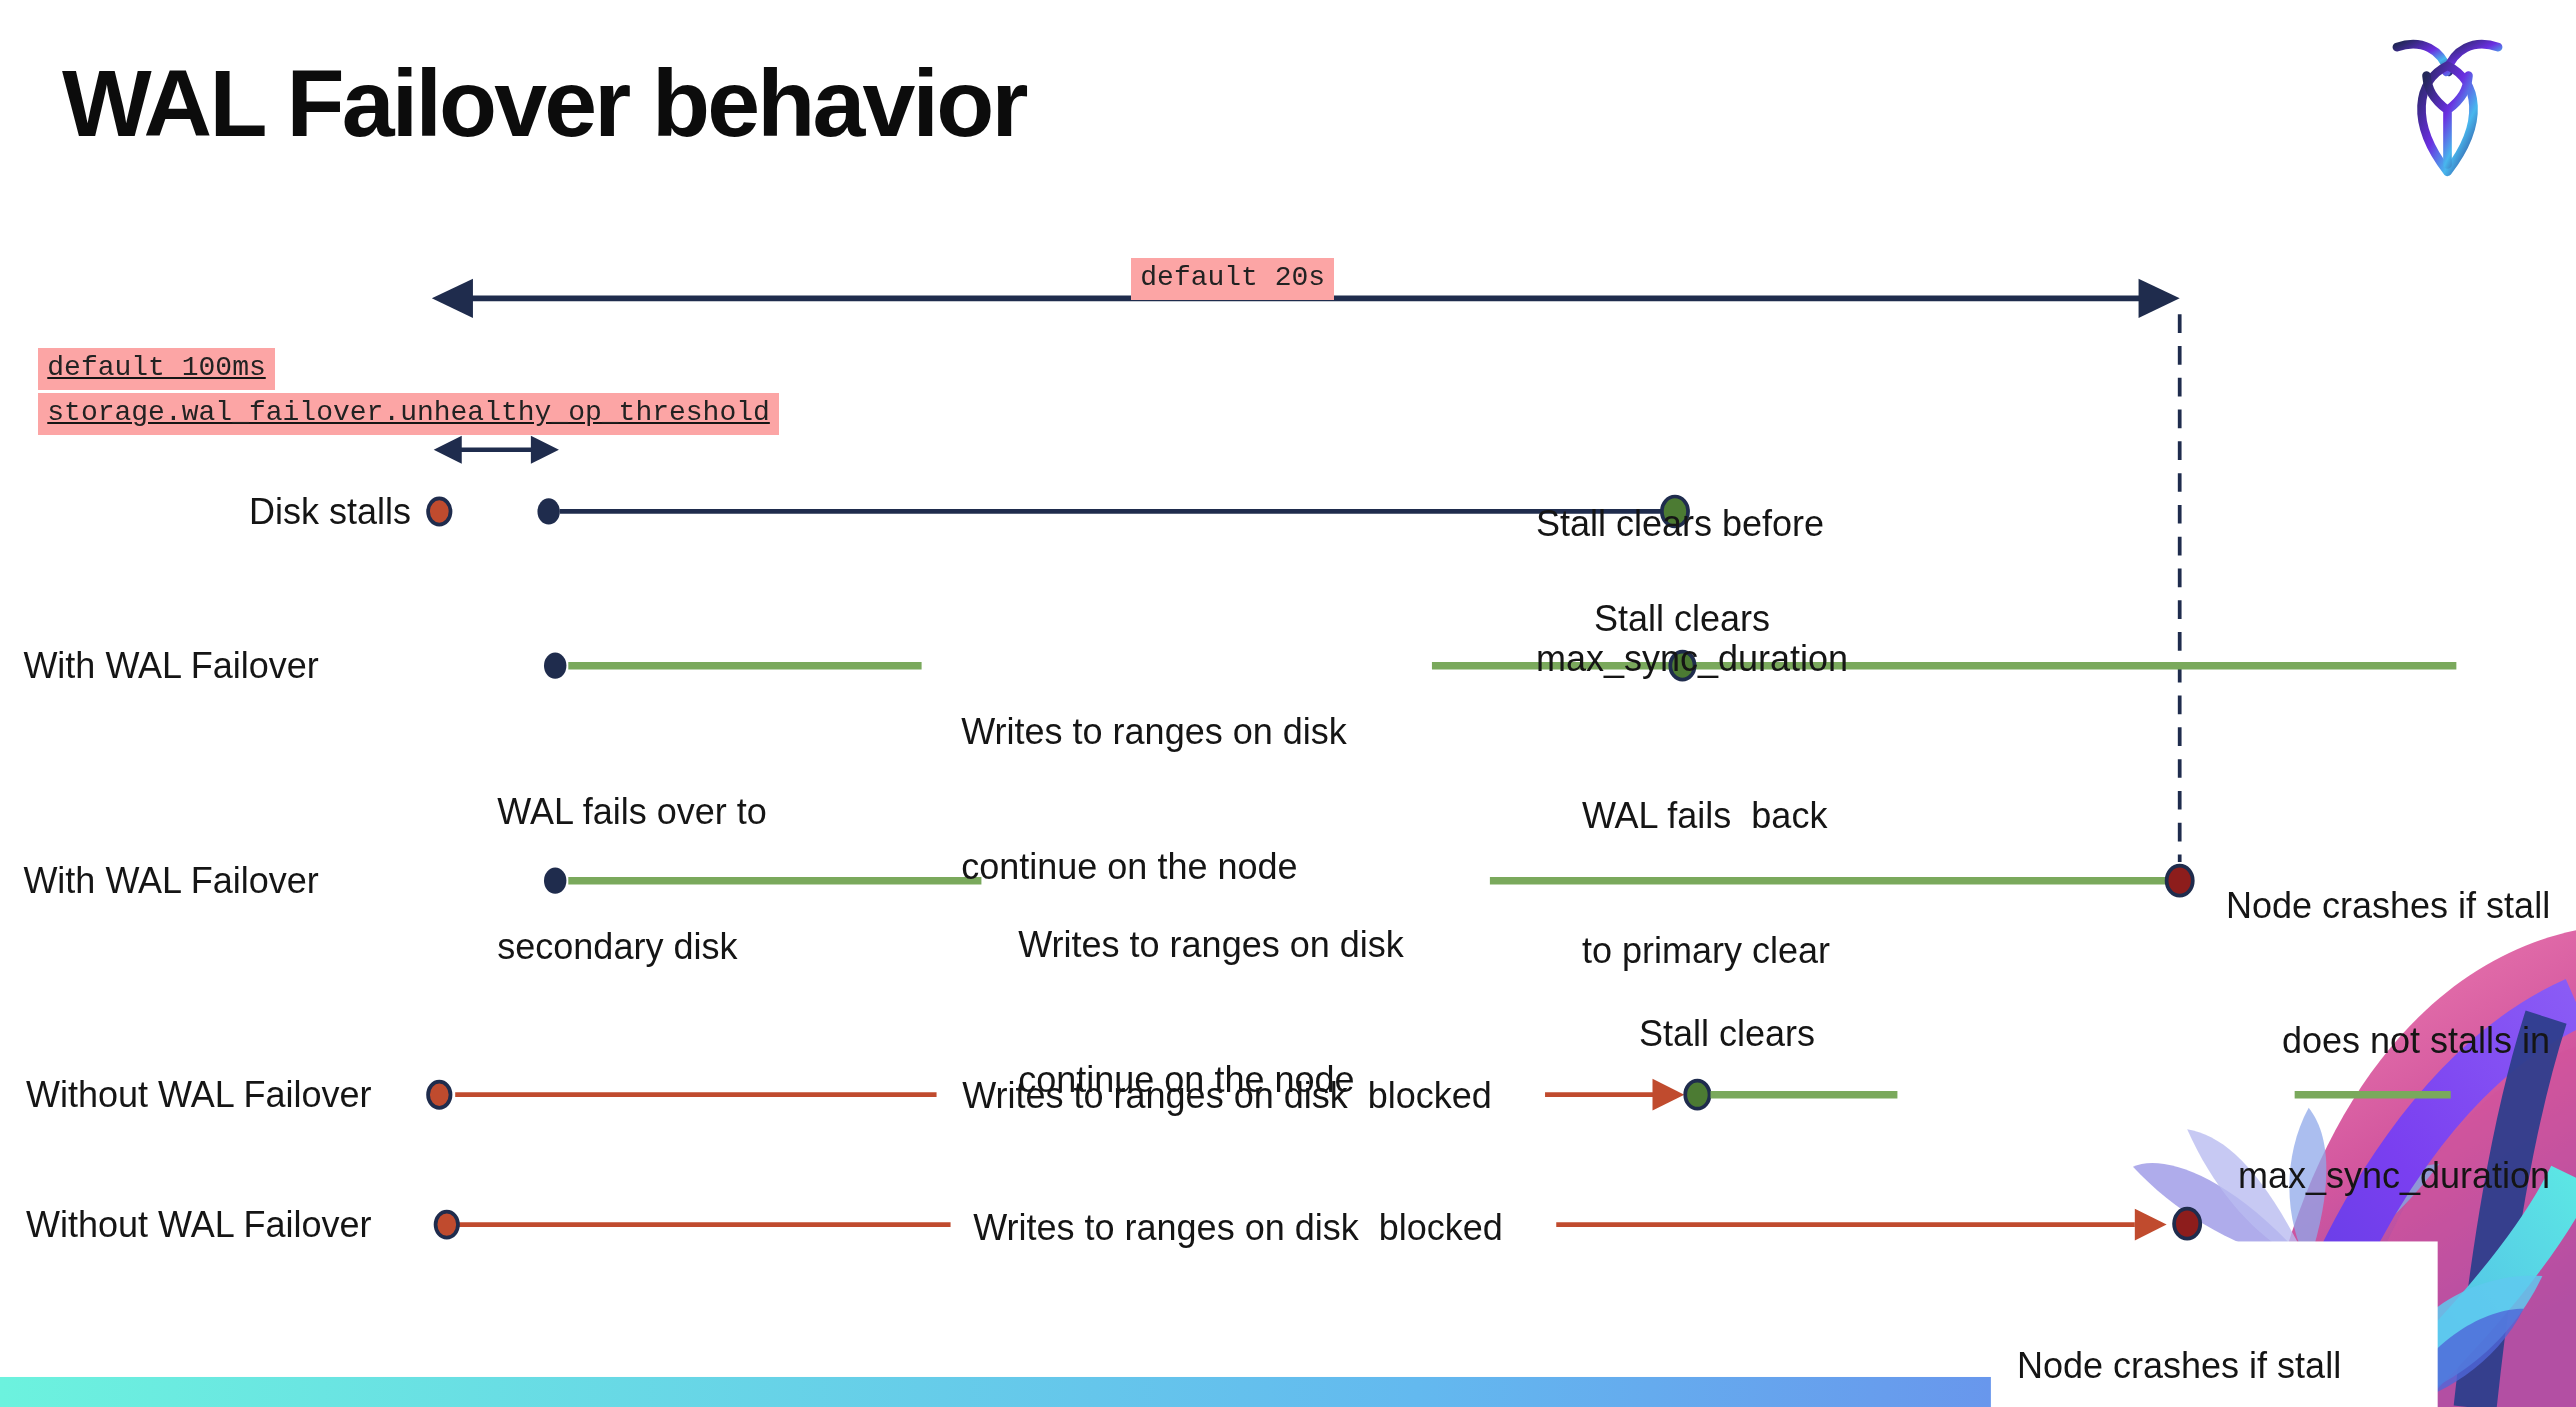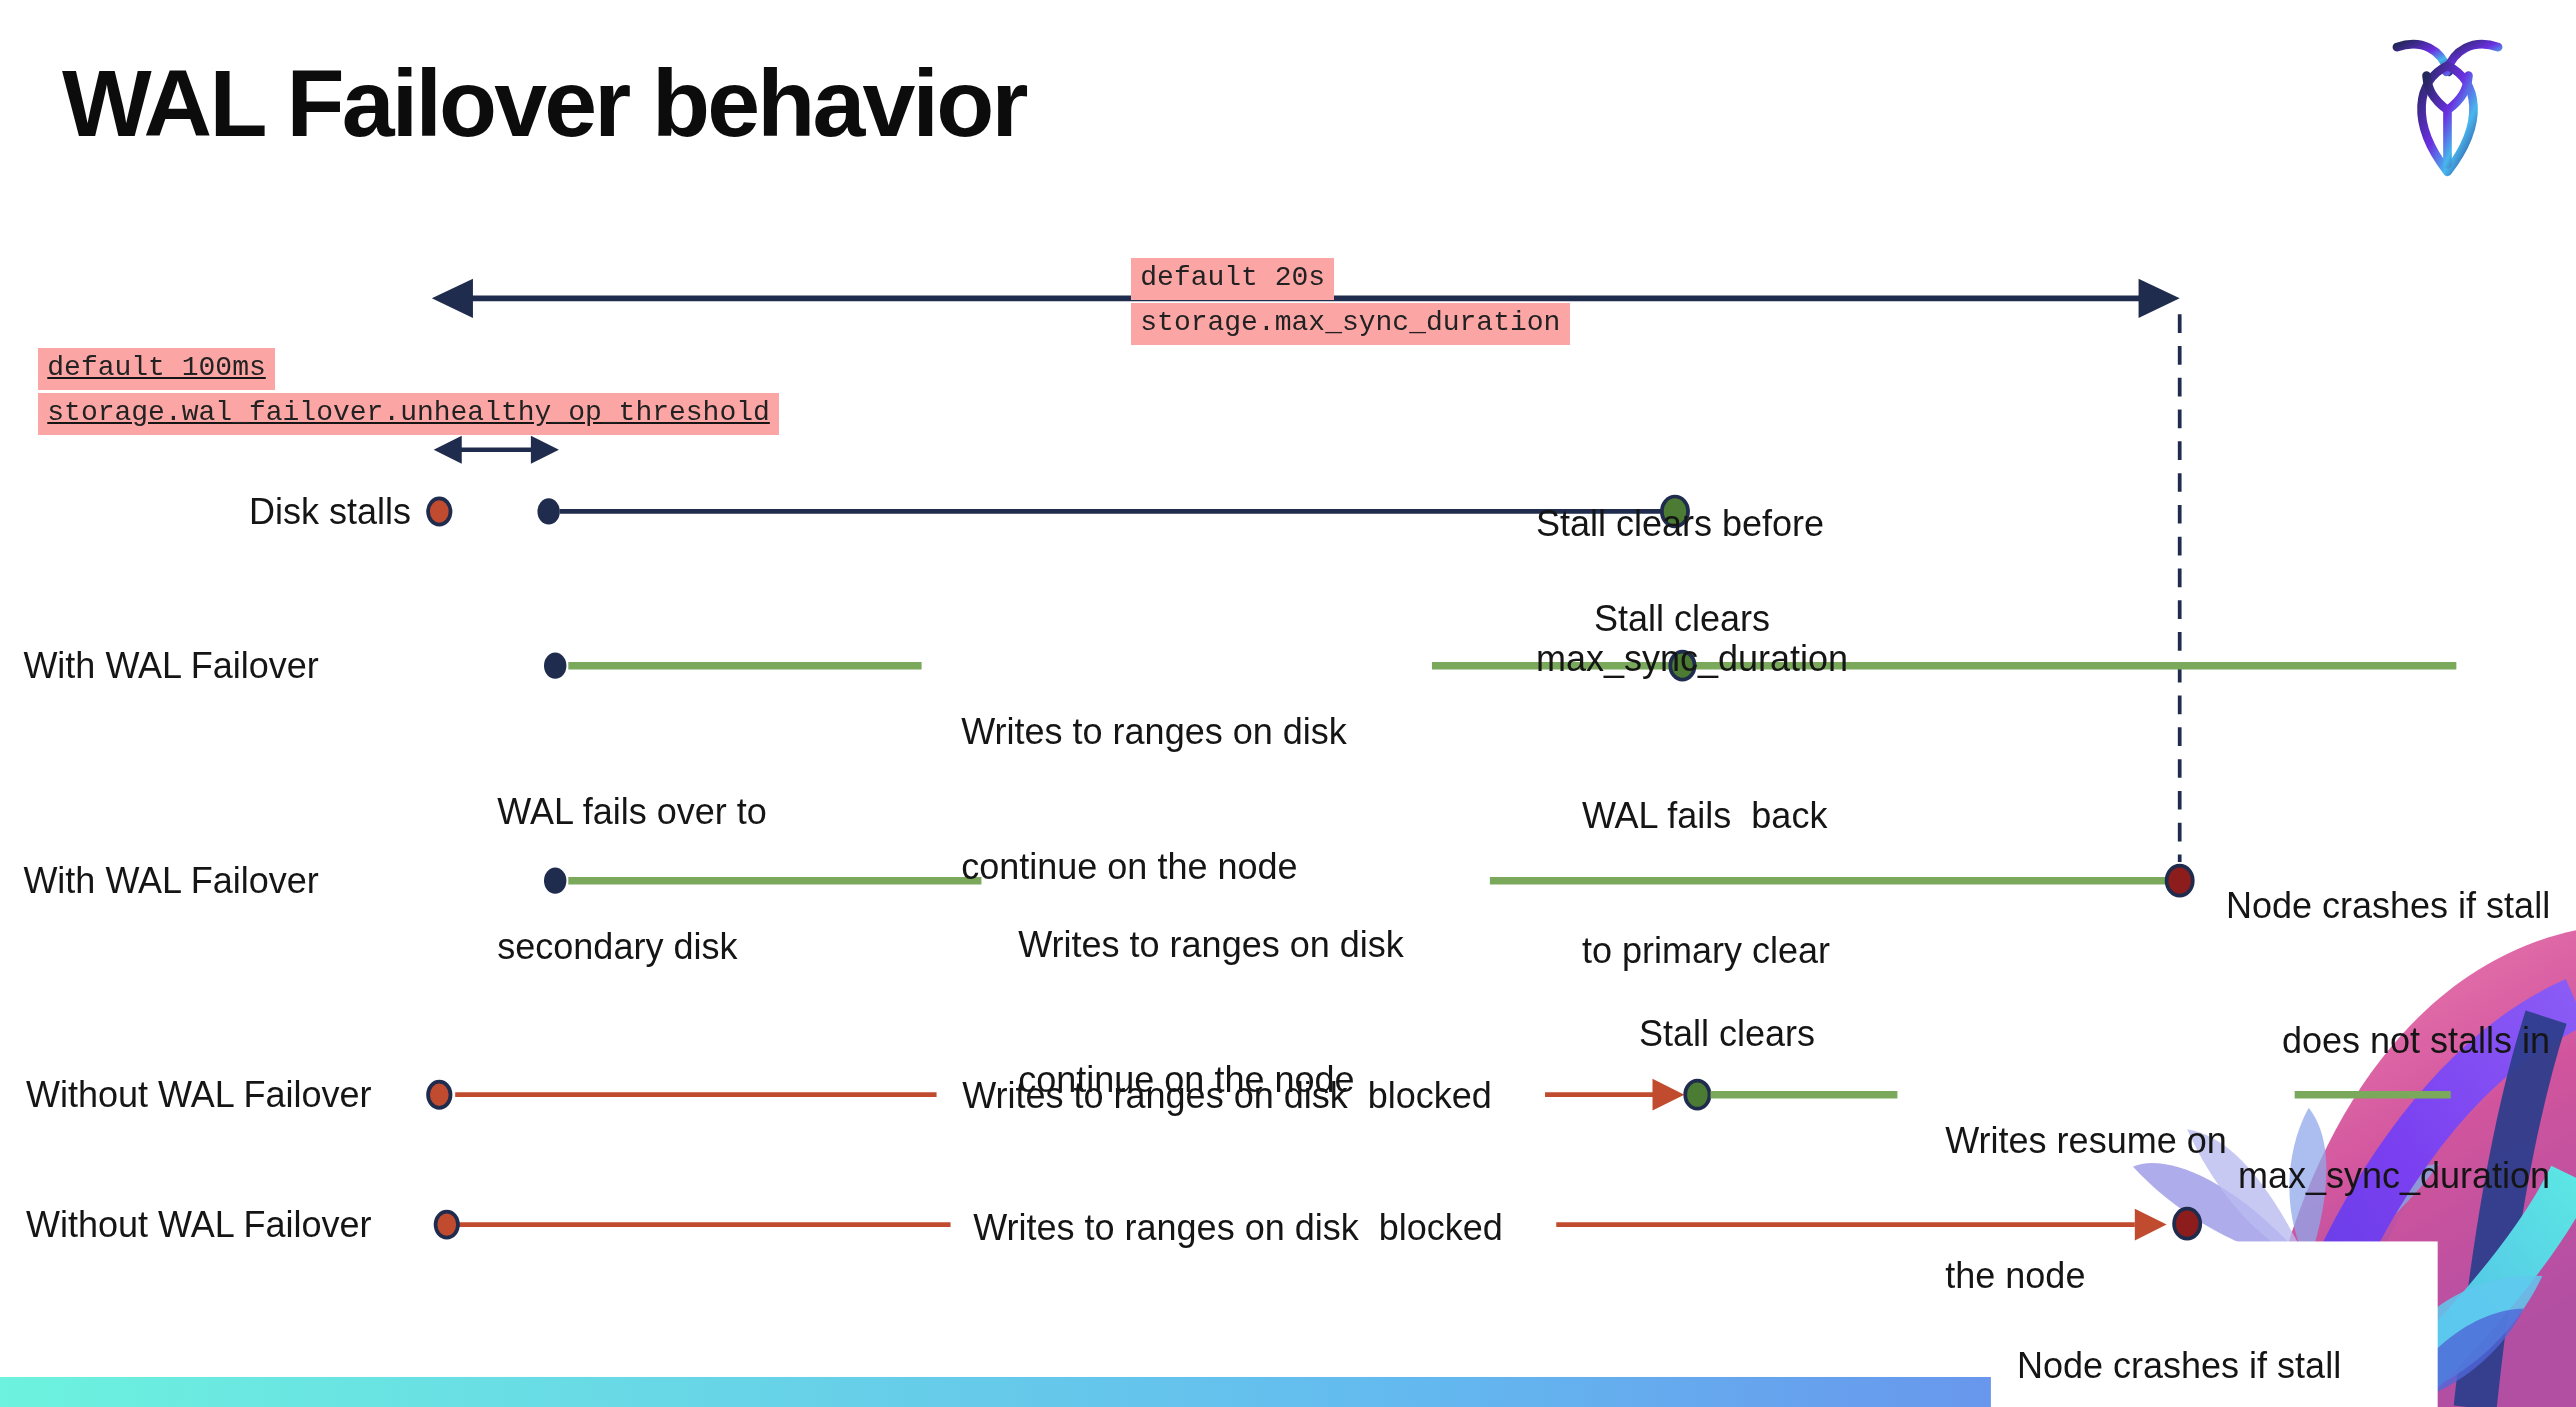--- a/index.html
+++ b/index.html
@@ -147,21 +147,20 @@
           <stop offset="0.45" stop-color="#6a2fe0"></stop>
           <stop offset="0.72" stop-color="#48b7ee"></stop>
           <stop offset="1" stop-color="#2c2f80"></stop>
         </linearGradient>
       </defs>
     </svg>
   </div>
 
   <div class="mono-note" style="left:1131px; top:258px;">
     <span class="chip">default 20s</span>
-    <span class="chip">storage.max_sync_duration</span>
   </div>
 
   <div class="mono-note" style="left:38px; top:348px;text-decoration:underline;">
     <span class="chip">default 100ms</span>
     <span class="chip">storage.wal_failover.unhealthy_op_threshold</span>
   </div>
 
   <div class="txt right" style="left:229px; top:489px; width:182px;">Disk stalls</div>
   <div class="txt" style="left:23.4px; top:643px;">With WAL Failover</div>
   <div class="txt" style="left:23.4px; top:858px;">With WAL Failover</div>
@@ -192,24 +191,20 @@
     <div>continue on the node</div>
   </div>
   <div class="txt" style="left:2226px; top:793px;">
     <div>Node crashes if stall</div>
     <div>does not stalls in</div>
     <div>max_sync_duration</div>
   </div>
 
   <div class="txt center" style="left:1227px; top:1073px;">Writes to ranges on disk  blocked</div>
   <div class="txt center" style="left:1727px; top:1011px;">Stall clears</div>
-  <div class="txt center" style="left:2086px; top:1028px;">
-    <div>Writes resume on</div>
-    <div>the node</div>
-  </div>
 
   <div class="txt center" style="left:1238px; top:1205px;">Writes to ranges on disk  blocked</div>
   <div class="txt crash-box-text" style="left:2017px; top:1258px; line-height:43px;">
     <div>Node crashes if stall</div>
     
     
   </div>
 
 </div>
 

